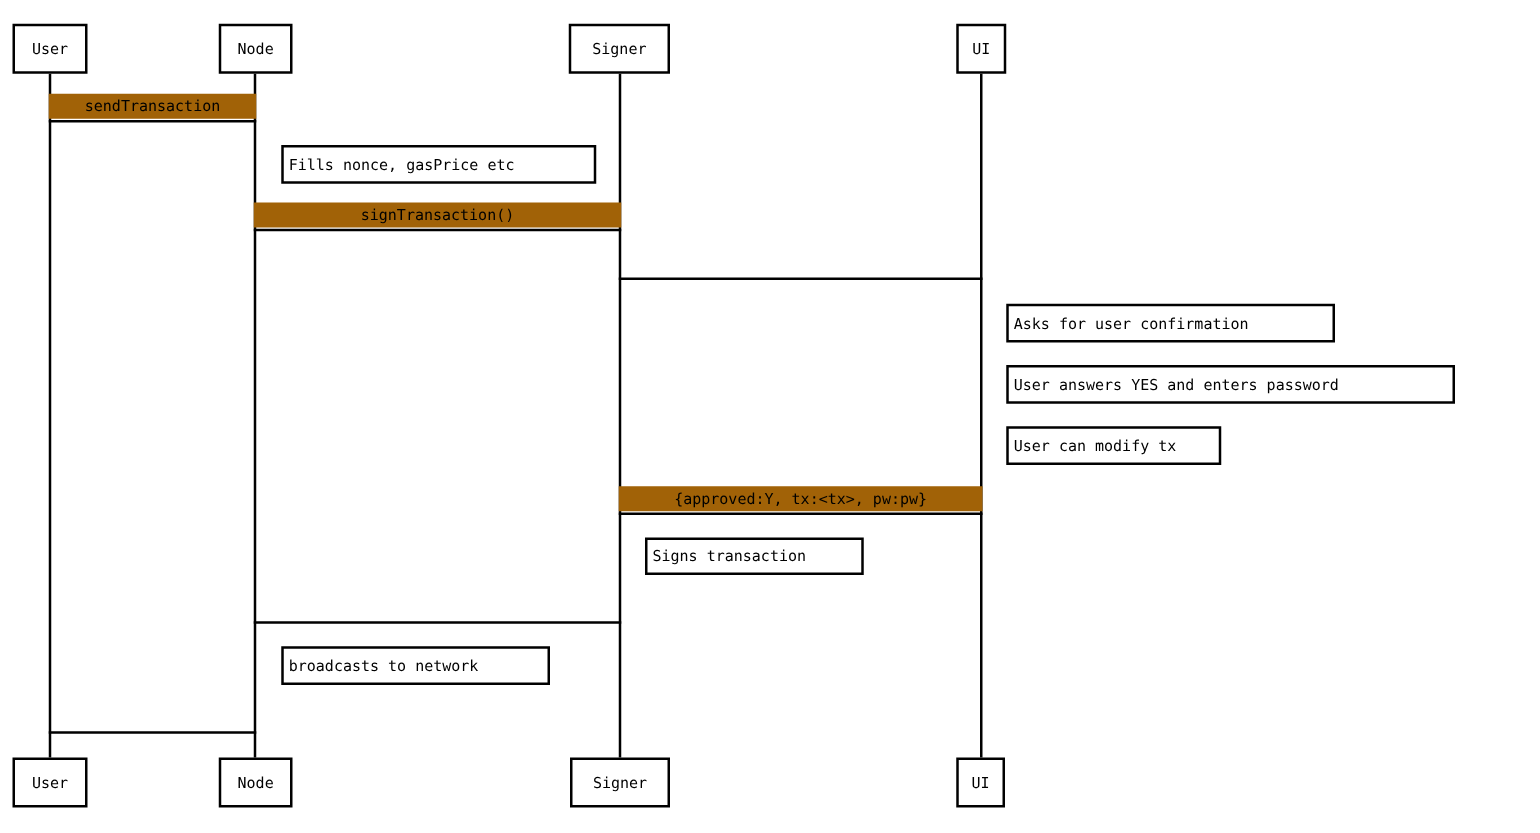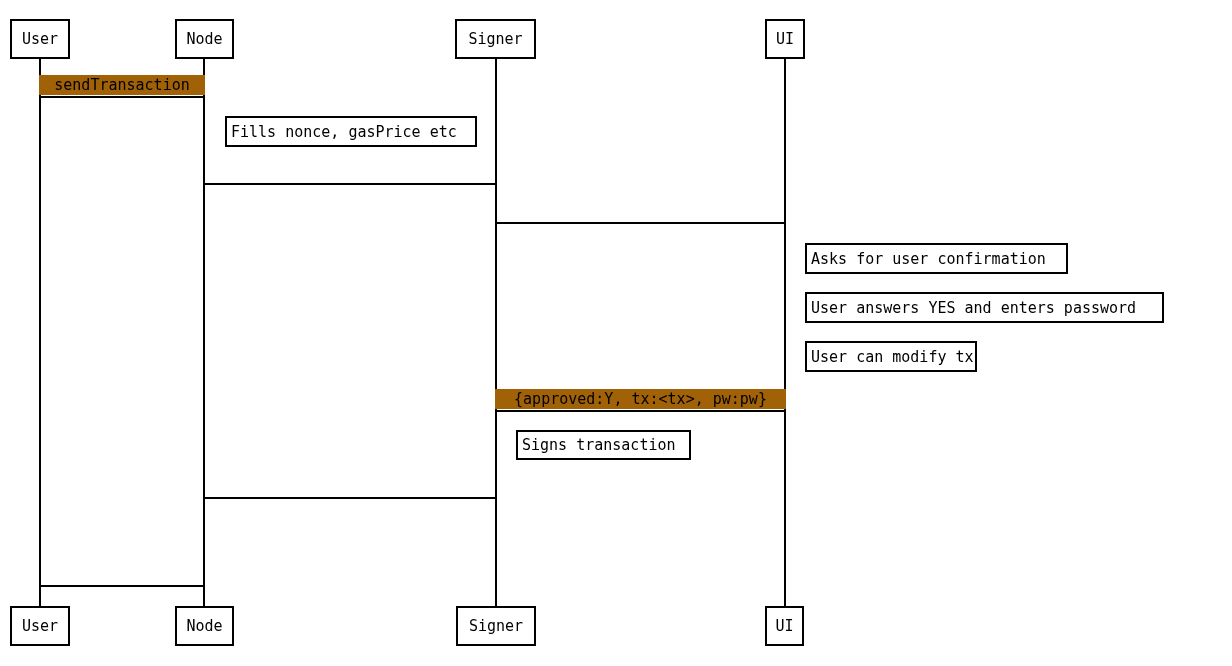--- a/index.html
+++ b/index.html
@@ -6,21 +6,21 @@
     margin: 0;
     padding: 0;
     background: #ffffff;
   }
   .diagram {
     position: relative;
     width: 1232px;
     height: 666px;
     background: #ffffff;
     font-family: "DejaVu Sans Mono", "Liberation Mono", monospace;
-    font-size: 15px;
+    font-size: 12px;
     color: #000000;
     overflow: hidden;
   }
   .lifeline {
     position: absolute;
     width: 2px;
     top: 58px;
     height: 550px;
     background: #000000;
   }
@@ -76,30 +76,32 @@
   <div class="actor-box" style="left:765px; top:19px; width:40px">UI</div>
 
   <div class="actor-box" style="left:10px;  top:606px; width:60px">User</div>
   <div class="actor-box" style="left:175px; top:606px; width:59px">Node</div>
   <div class="actor-box" style="left:456px; top:606px; width:80px">Signer</div>
   <div class="actor-box" style="left:765px; top:606px; width:39px">UI</div>
 
   <div class="msg-label" style="left:39px;  top:75px;  width:166px">sendTransaction</div>
   <div class="msg-line" style="left:39px;  top:96px;  width:166px"></div>
 
+  <div class="msg-label" style="left:203px; top:162px; width:294px">signTransaction()</div>
   <div class="msg-line" style="left:203px; top:183px; width:294px"></div>
 
   <div class="msg-line" style="left:495px; top:222px; width:291px"></div>
 
   <div class="msg-label" style="left:495px; top:389px; width:291px">{approved:Y, tx:&lt;tx&gt;, pw:pw}</div>
   <div class="msg-line" style="left:495px; top:410px; width:291px"></div>
 
   <div class="msg-line" style="left:203px; top:497px; width:294px"></div>
 
   <div class="msg-line" style="left:39px;  top:585px; width:166px"></div>
 
   <div class="note-box" style="left:225px; top:116px; width:252px; height:31px">Fills nonce, gasPrice etc</div>
   <div class="note-box" style="left:805px; top:243px; width:263px; height:31px">Asks for user confirmation</div>
   <div class="note-box" style="left:805px; top:292px; width:359px; height:31px">User answers YES and enters password</div>
   <div class="note-box" style="left:805px; top:341px; width:172px; height:31px">User can modify tx</div>
   <div class="note-box" style="left:516px; top:430px; width:175px; height:30px">Signs transaction</div>
+  <div class="note-box" style="left:225px; top:517px; width:215px; height:31px">broadcasts to network</div>
 
 </div>
 
 </body></html>

